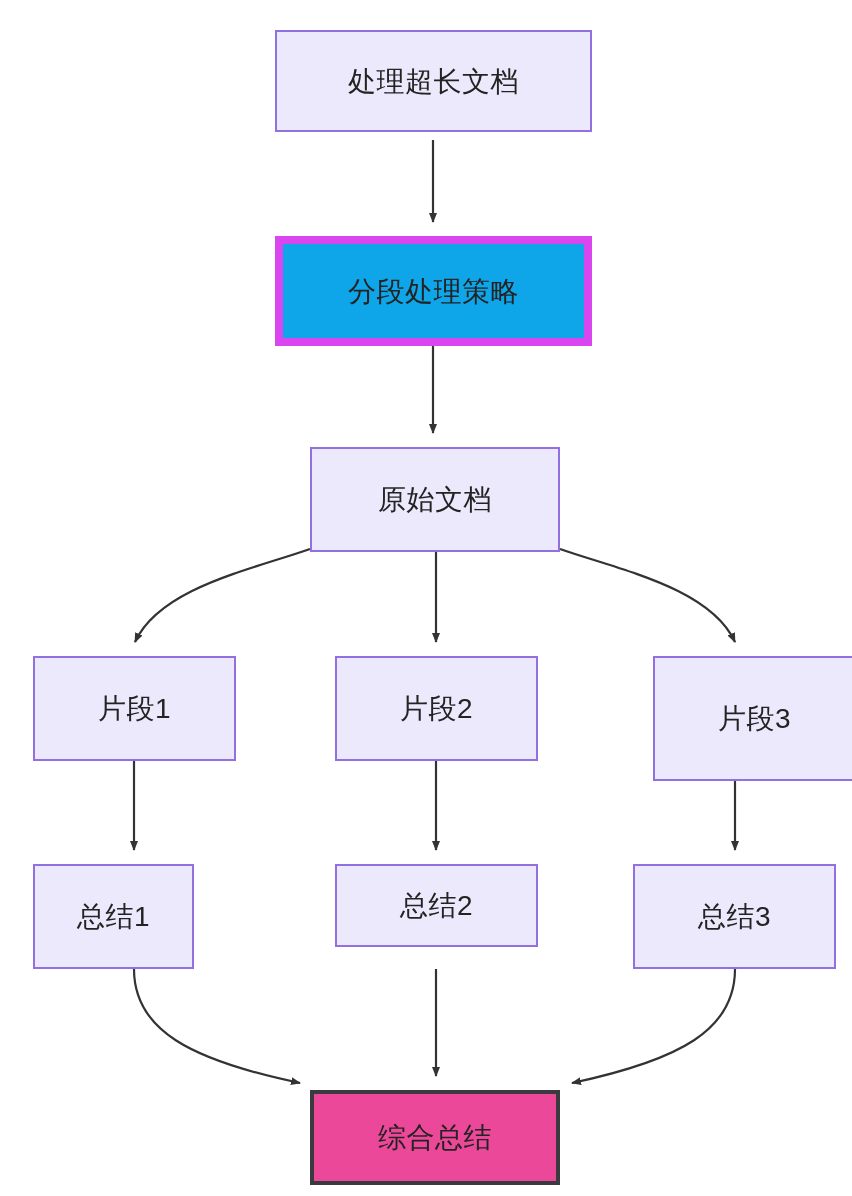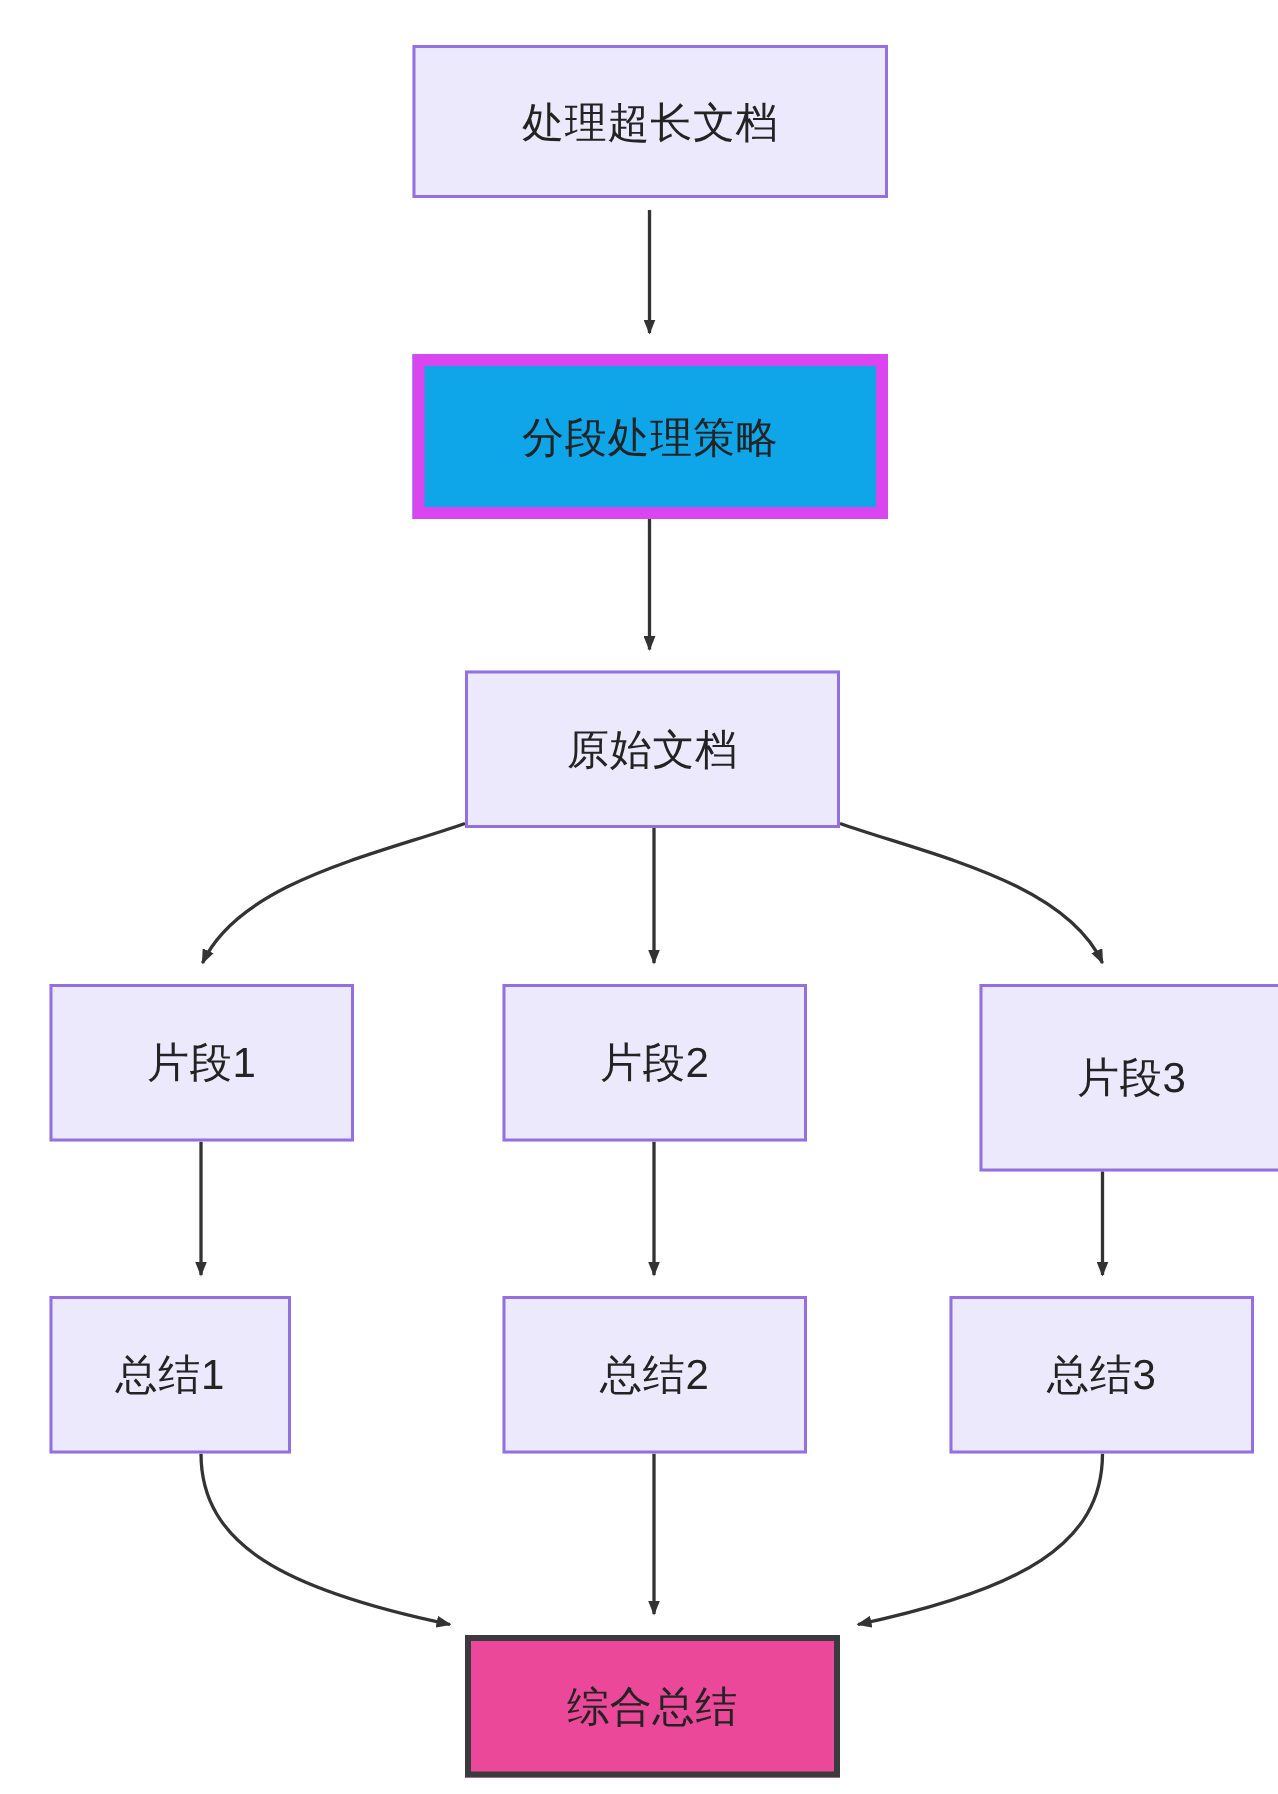--- a/index.html
+++ b/index.html
@@ -110,21 +110,21 @@
   </div>
 
   <div class="node node-normal" style="left:633px; top:656px; width:203px; height:125px;margin-left:20px;">
     <span class="node-label">片段3</span>
   </div>
 
   <div class="node node-normal" style="left:33px; top:864px; width:161px; height:105px;">
     <span class="node-label">总结1</span>
   </div>
 
-  <div class="node node-normal" style="left:335px; top:864px; width:203px; height:105px;">
+  <div class="node node-normal" style="left:335px; top:864px; width:203px; height:83px;">
     <span class="node-label">总结2</span>
   </div>
 
   <div class="node node-normal" style="left:633px; top:864px; width:203px; height:105px;">
     <span class="node-label">总结3</span>
   </div>
 
   <div class="node node-result" style="left:310px; top:1090px; width:250px; height:95px;">
     <span class="node-label">综合总结</span>
   </div>

